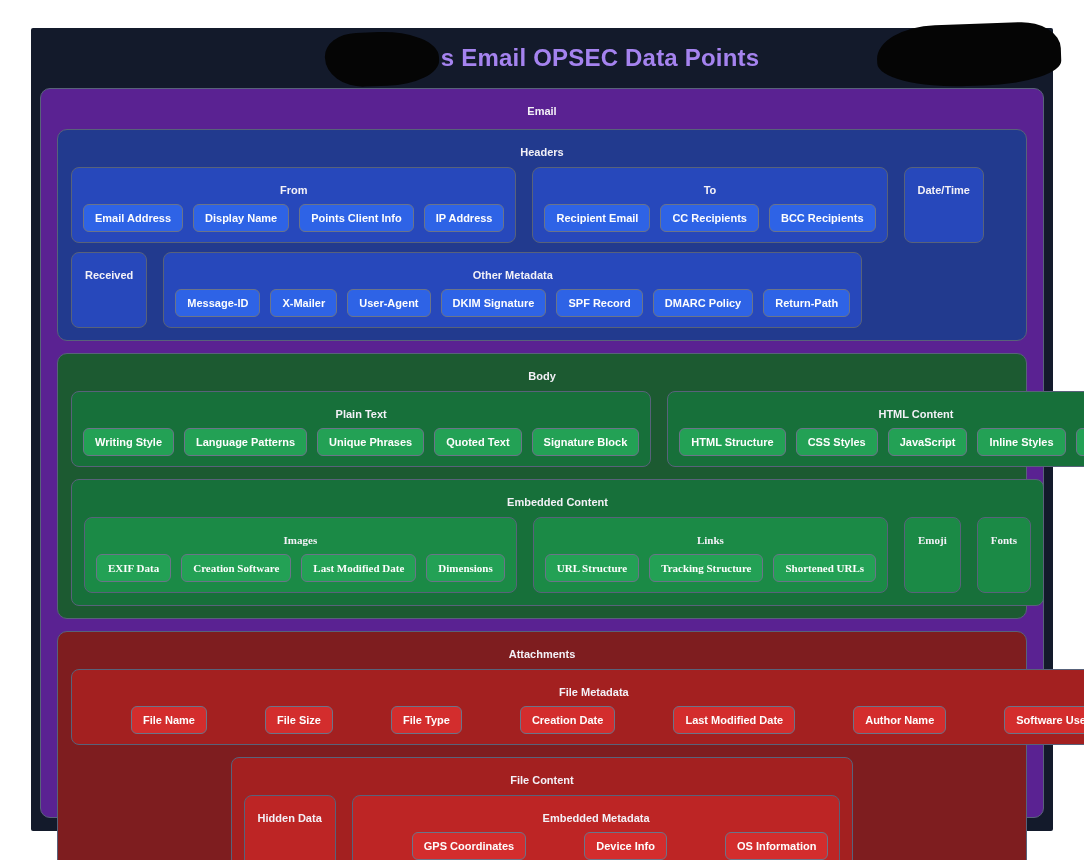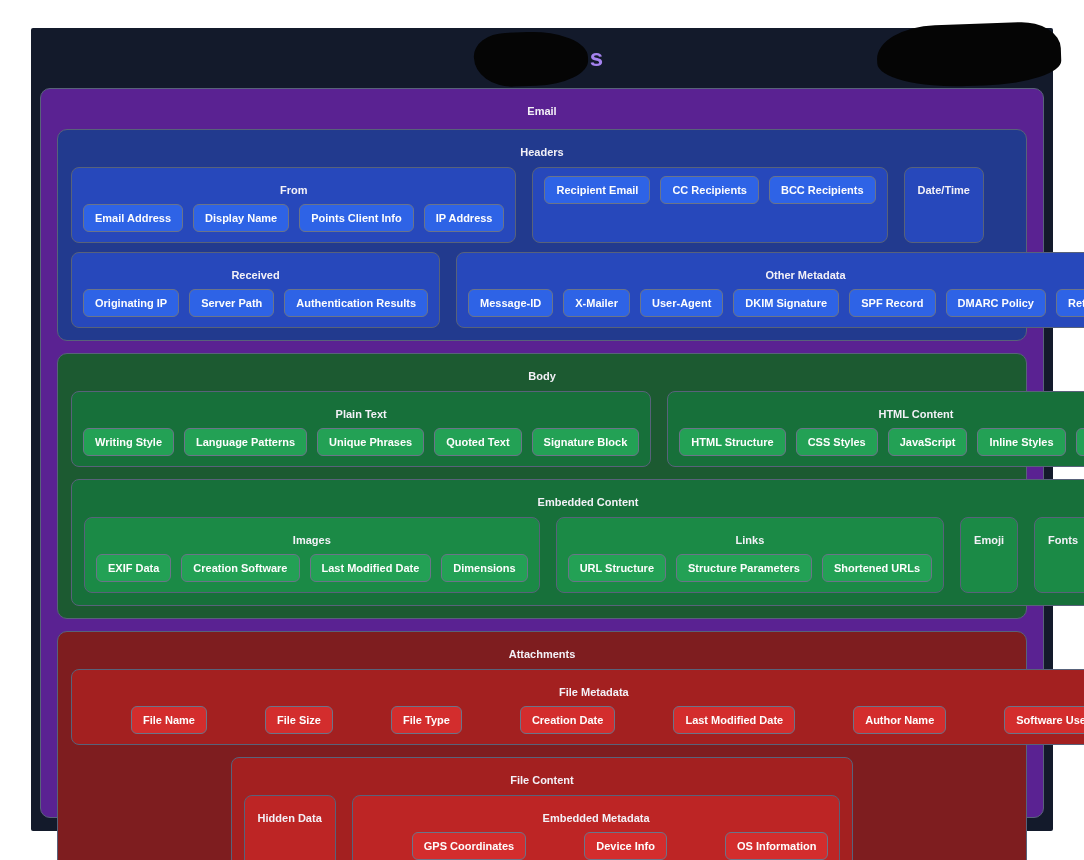--- a/index.html
+++ b/index.html
@@ -28,72 +28,69 @@
   .group.nochips{padding-bottom:0;min-width:54px;}
   .chips{display:flex;gap:10px;margin-top:8px;}
   .chip{display:inline-block;border:1px solid var(--chip_border);border-radius:6px;
         padding:7px 11px;font-size:11px;font-weight:bold;color:#fdfdfd;white-space:nowrap;}
   .subsec{border:1px solid var(--border);border-radius:8px;padding:0 12px 12px;
           margin:12px auto 0;width:fit-content;}
   .centered{margin-left:auto;margin-right:auto;width:fit-content;justify-content:flex-end;}
   
   .blue1{background:var(--blue1);}  .blue2{background:var(--blue2);}
   .chip.bluec{background:var(--blue_leaf);}
-  .green1{background:var(--green1);} .green2{background:var(--green2);} .green3{background:var(--green3);}
+  .green1{background:var(--green1);} .green2{background:var(--green2);} .green3{background:var(--green3);font-family:Liberation Serif, serif;}
   .chip.greenc{background:var(--green_leaf);}
   .red1{background:var(--red1);} .red2{background:var(--red2);} .red3{background:var(--red3);}
   .chip.redc{background:var(--red_leaf);margin-left:48px;}
 </style>
 </head>
 <body>
 
 <div class="page">
   <div class="canvas">
 
     <div class="titlebar">
       <div class="blob blob-left"></div>
       <span class="title-prefix">s</span>
+      <h1 class="title">Email OPSEC Data Points</h1>
       <div class="blob blob-right"></div>
     </div>
 
     <div class="email">
       <div class="node-label">Email</div>
 
       <section class="sec blue1">
         <div class="node-label">Headers</div>
         <div class="row">
           <div class="group blue2">
             <div class="node-label">From</div>
             <div class="chips">
               <span class="chip bluec">Email Address</span>
               <span class="chip bluec">Display Name</span>
               <span class="chip bluec">Points Client Info</span>
               <span class="chip bluec">IP Address</span>
             </div>
           </div>
           <div class="group blue2">
+            <div class="node-label">To</div>
             <div class="chips">
               <span class="chip bluec">Recipient Email</span>
               <span class="chip bluec">CC Recipients</span>
               <span class="chip bluec">BCC Recipients</span>
             </div>
           </div>
           <div class="group blue2">
             <div class="node-label">Date/Time</div>
           </div>
 
         </div>
         <div class="row">
           <div class="group blue2">
             <div class="node-label">Received</div>
-            <div class="chips">
-              <span class="chip bluec">Originating IP</span>
-              <span class="chip bluec">Server Path</span>
-              <span class="chip bluec">Authentication Results</span>
-            </div>
           </div>
           <div class="group blue2">
             <div class="node-label">Other Metadata</div>
             <div class="chips">
               <span class="chip bluec">Message-ID</span>
               <span class="chip bluec">X-Mailer</span>
               <span class="chip bluec">User-Agent</span>
               <span class="chip bluec">DKIM Signature</span>
               <span class="chip bluec">SPF Record</span>
               <span class="chip bluec">DMARC Policy</span>
@@ -136,21 +133,21 @@
                 <span class="chip greenc">EXIF Data</span>
                 <span class="chip greenc">Creation Software</span>
                 <span class="chip greenc">Last Modified Date</span>
                 <span class="chip greenc">Dimensions</span>
               </div>
             </div>
             <div class="group green3">
               <div class="node-label">Links</div>
               <div class="chips">
                 <span class="chip greenc">URL Structure</span>
-                <span class="chip greenc">Structure Parameters</span>
+                <span class="chip greenc">Tracking Structure</span>
                 <span class="chip greenc">Shortened URLs</span>
               </div>
             </div>
             <div class="group green3 nochips">
               <div class="node-label">Emoji</div>
             </div>
             <div class="group green3 nochips">
               <div class="node-label">Fonts</div>
             </div>
           </div>

